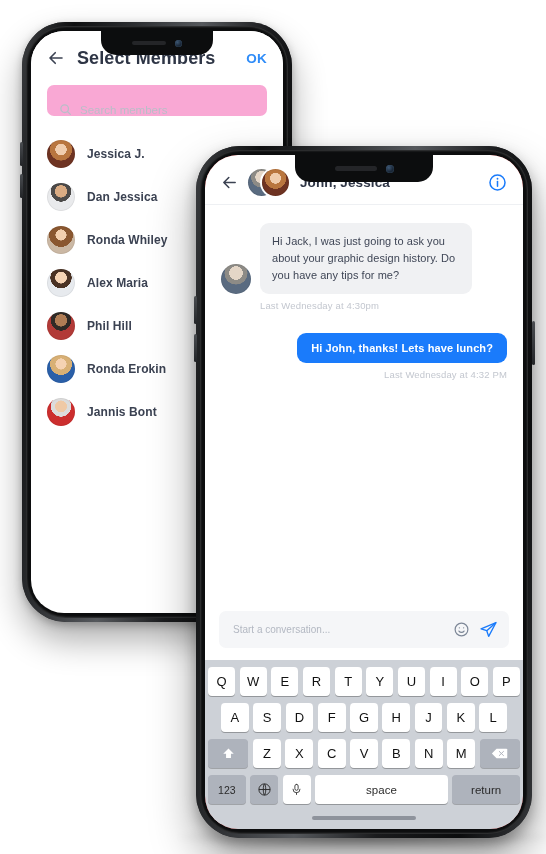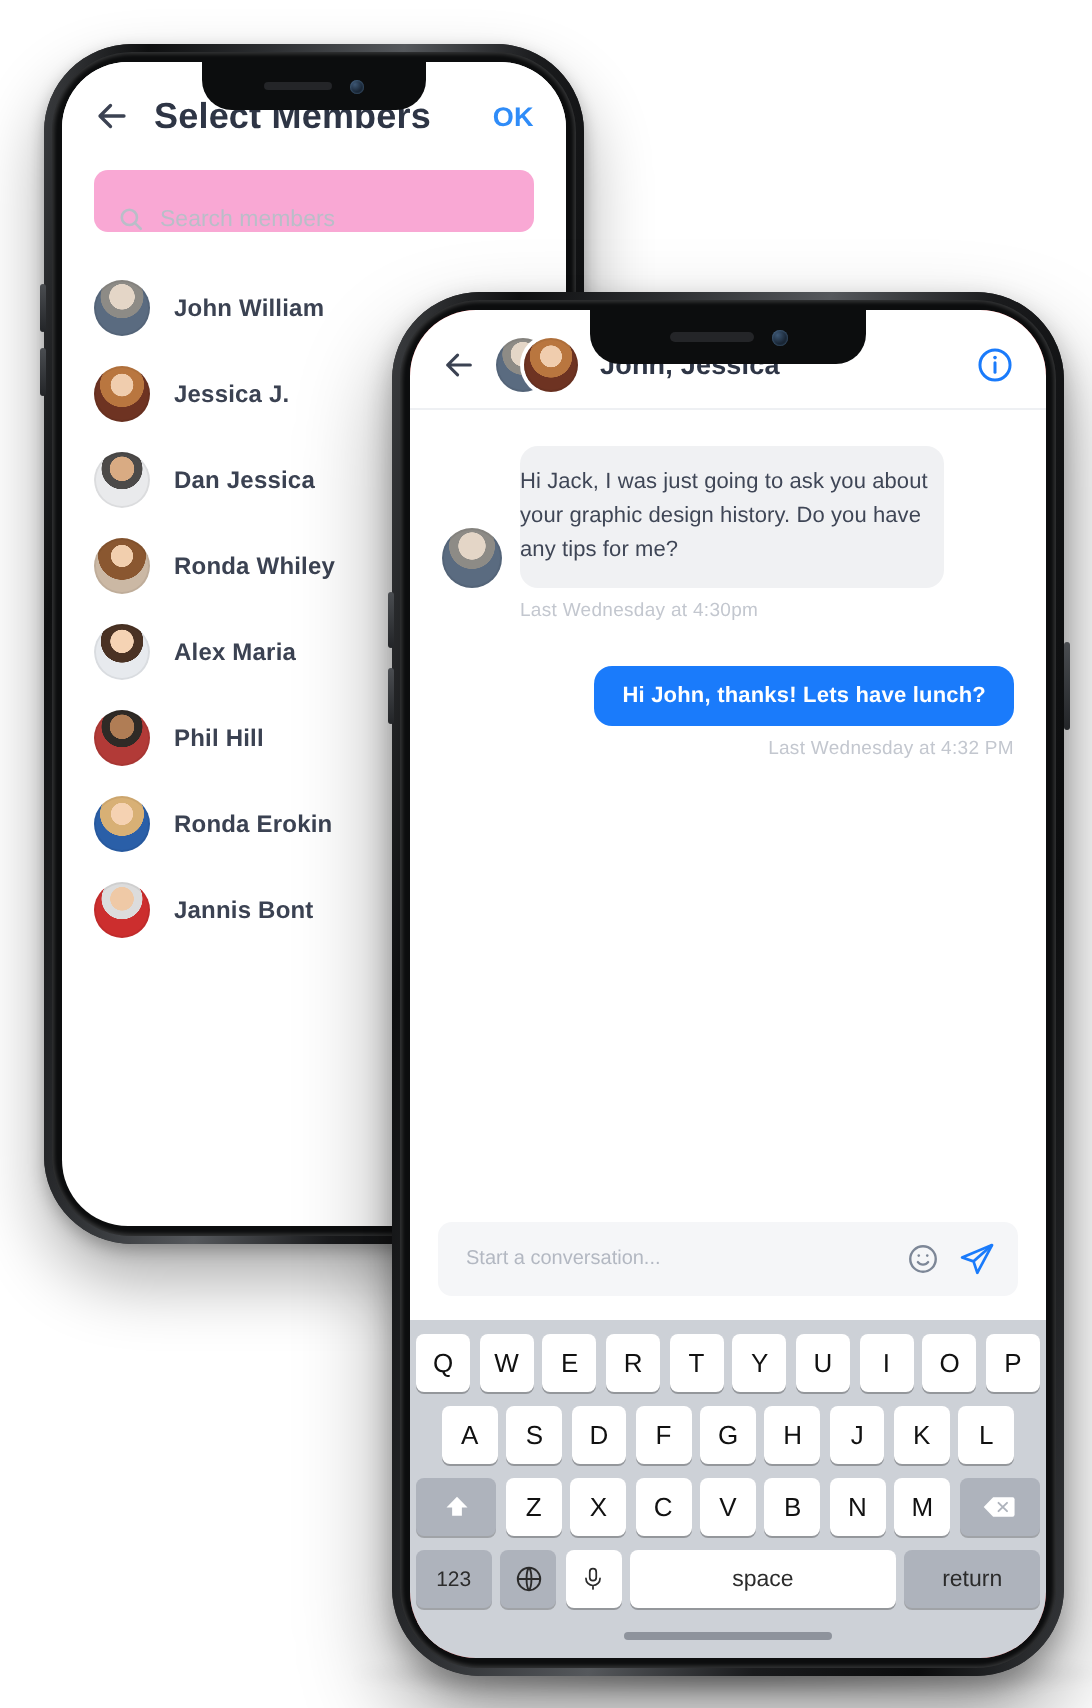--- a/index.html
+++ b/index.html
@@ -110,21 +110,21 @@
   .av-stack .av:nth-child(2) { left: 14px; z-index: 2; }
   .chat-title { flex: 1; font-size: 13.5px; font-weight: 700; color: #2e3545; letter-spacing: .1px; }
   .info-icon { width: 19px; height: 19px; flex: none; cursor: pointer; }
 
   .chat-body { flex: 1; padding: 18px 16px 0 16px; background: #fff; overflow: hidden; }
 
   .msg-in { display: flex; gap: 9px; align-items: flex-end; }
   .msg-in .av { width: 30px; height: 30px; }
   .bubble-in {
     background: #f0f1f3; color: #3f4656; border-radius: 9px;
-    padding: 10px 0; font-size: 11px; line-height: 1.55; max-width: 212px;
+    padding: 10px 12px; font-size: 11px; line-height: 1.55; max-width: 212px;
     font-weight: 500; letter-spacing: .05px;
   }
   .ts { font-size: 9.5px; color: #c3c7cf; margin-top: 6px; letter-spacing: .15px; }
   .ts.left { margin-left: 39px; }
   .ts.right { text-align: right; }
 
   .msg-out { display: flex; justify-content: flex-end; margin-top: 22px; }
   .bubble-out {
     background: #1a7bfb; color: #fff; border-radius: 9px;
     padding: 9px 14px; font-size: 11px; font-weight: 700; letter-spacing: .1px;
@@ -209,24 +209,20 @@
         <div class="search-box">
           <svg class="sicon" viewBox="0 0 24 24" fill="none" stroke="#b9bec8" stroke-width="2.4" stroke-linecap="round">
             <circle cx="10.5" cy="10.5" r="7"></circle>
               <path d="M16 16l5 5"></path>
           </svg>
           <input type="text" placeholder="Search members" style="">
         </div>
       </div>
 
       <div class="member-list">
-        <div class="member-row">
-          <div class="av a1"></div>
-          <div class="member-name">John William</div>
-        </div>
         <div class="member-row">
           <div class="av a2"></div>
           <div class="member-name">Jessica J.</div>
         </div>
         <div class="member-row">
           <div class="av a3"></div>
           <div class="member-name">Dan Jessica</div>
         </div>
         <div class="member-row">
           <div class="av a4"></div>

